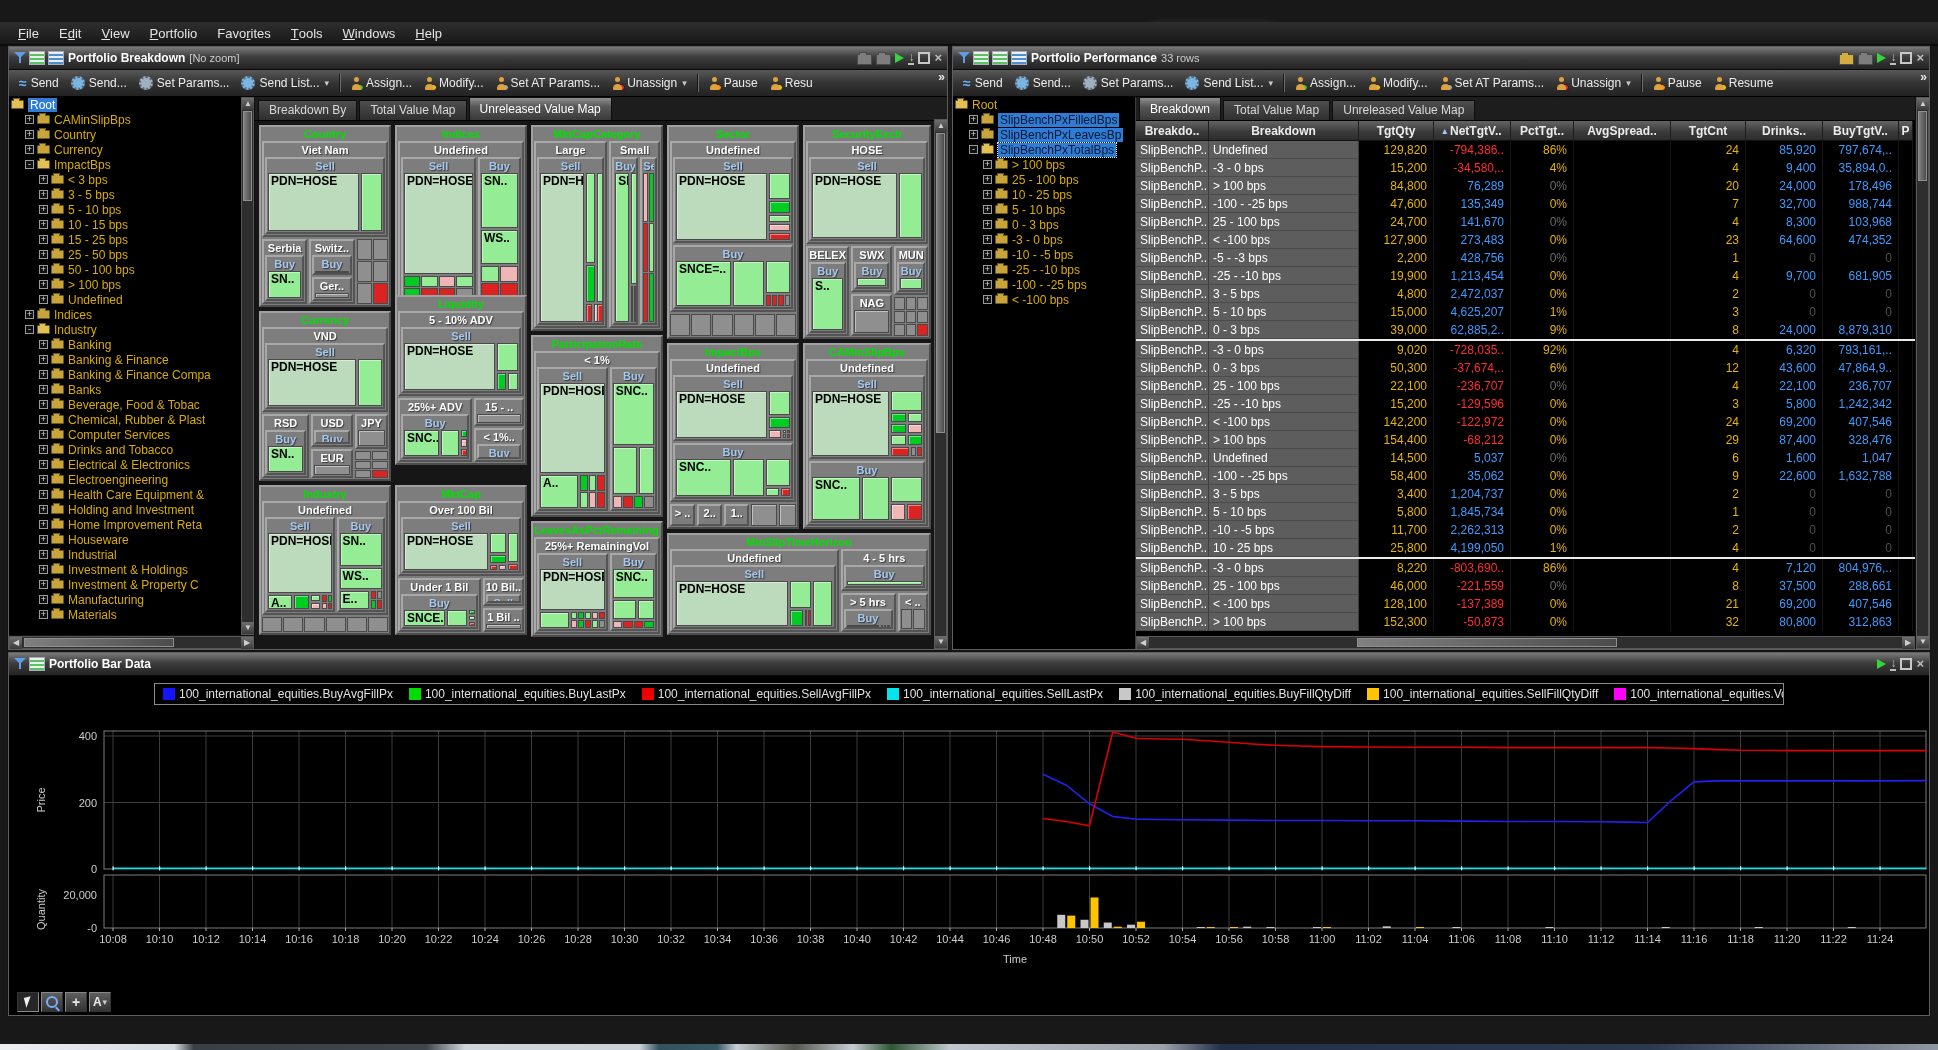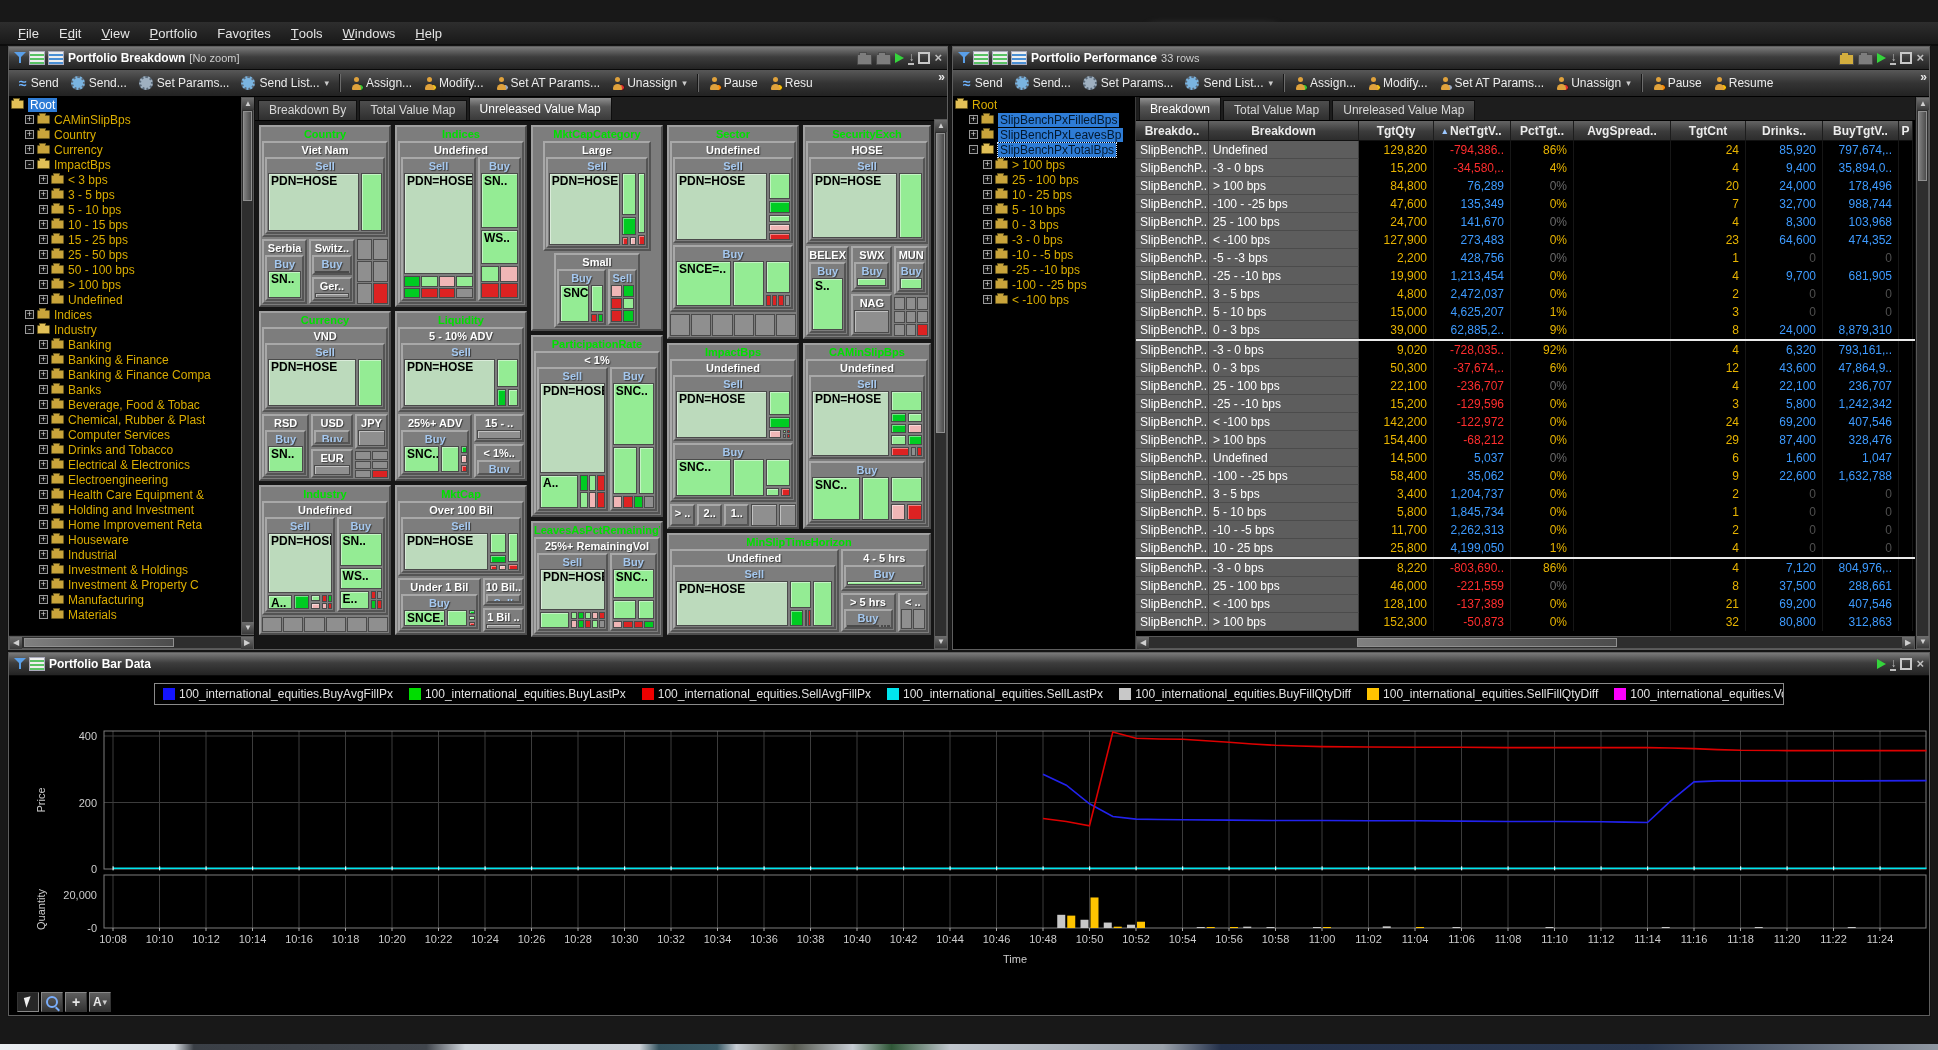--- a/index.html
+++ b/index.html
@@ -539,21 +539,21 @@
                         </div>
                       </div>
                     </div>
                   </div>
                 </div>
               </div>
             </div>
             <div class="tmp" style="left: 274px; top: 2px; width: 132px; height: 206px;">
               <div class="tmp-title">MktCapCategory</div>
               <div class="tmp-body">
-                <div class="tmx" style="flex-direction: column; flex: 1 1 0px; min-width: 0px; min-height: 0px; align-items: center;">
+                <div class="tmx" style="flex-direction: row; flex: 1 1 0px; min-width: 0px; min-height: 0px;">
                   <div class="tmg" style="flex: 60 1 0px; min-width: 0px; min-height: 0px;">
                     <div class="tmh">Large</div>
                     <div class="tmb" style="flex-direction: column;">
                       <div class="tmg tms" style="flex: 1 1 0px; min-width: 0px; min-height: 0px;">
                         <div class="tmh tmsh">Sell</div>
                         <div class="tmb" style="flex-direction: column;">
                           <div class="tmx" style="flex-direction: row; flex: 1 1 0px; min-width: 0px; min-height: 0px;">
                             <div class="tmc bg-pale" style="flex: 9 1 0px; min-width: 0px; min-height: 0px;">PDN=HOSE</div>
                             <div class="tmx" style="flex-direction: column; flex: 2 1 0px; min-width: 0px; min-height: 0px;">
                               <div class="tmc bg-lt" style="flex: 5 1 0px; min-width: 0px; min-height: 0px;"></div>
@@ -824,21 +824,21 @@
                         <div>
                           <span class="bg-gy"></span>
                           <span class="bg-rd"></span>
                         </div>
                       </div>
                     </div>
                   </div>
                 </div>
               </div>
             </div>
-            <div class="tmp" style="left: 138px; top: 188px; width: 132px; height: 170px;">
+            <div class="tmp" style="left: 138px; top: 172px; width: 132px; height: 170px;">
               <div class="tmp-title">Liquidity</div>
               <div class="tmp-body">
                 <div class="tmx" style="flex-direction: column; flex: 1 1 0px; min-width: 0px; min-height: 0px;">
                   <div class="tmg" style="flex: 55 1 0px; min-width: 0px; min-height: 0px;">
                     <div class="tmh">5 - 10% ADV</div>
                     <div class="tmb" style="flex-direction: column;">
                       <div class="tmg tms" style="flex: 1 1 0px; min-width: 0px; min-height: 0px;">
                         <div class="tmh tmsh">Sell</div>
                         <div class="tmb" style="flex-direction: column;">
                           <div class="tmx" style="flex-direction: row; flex: 1 1 0px; min-width: 0px; min-height: 0px;">

